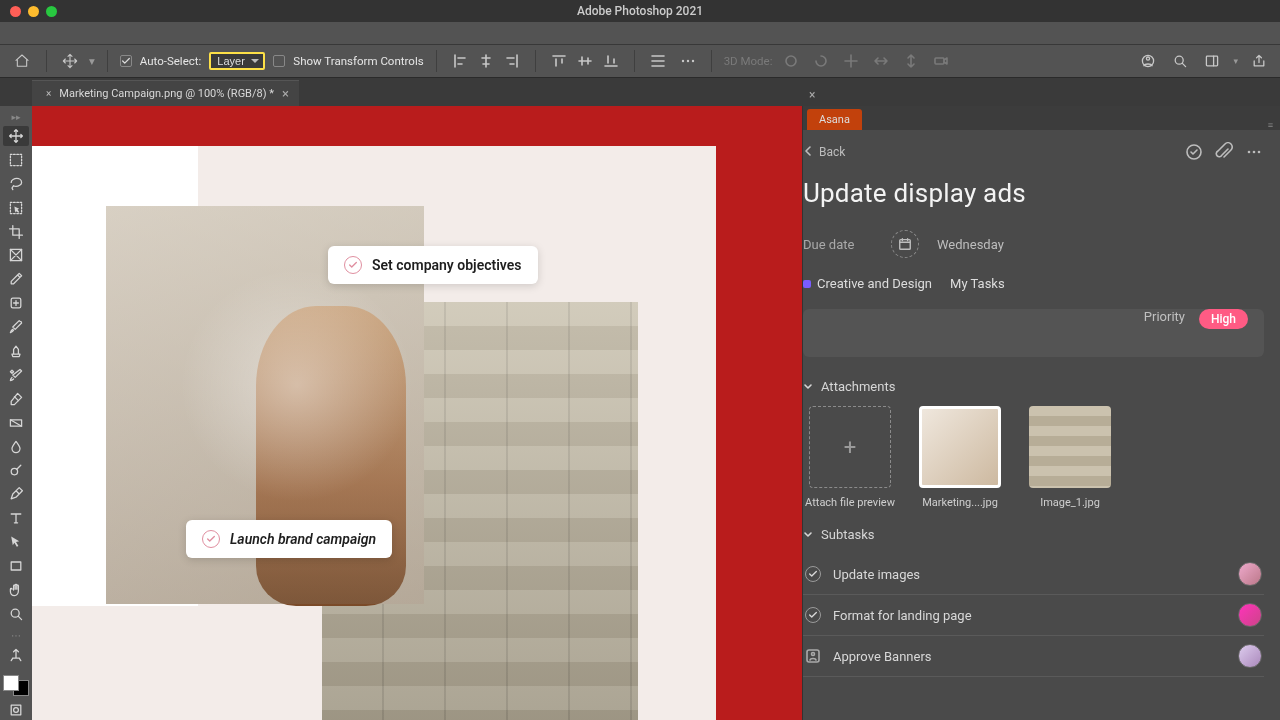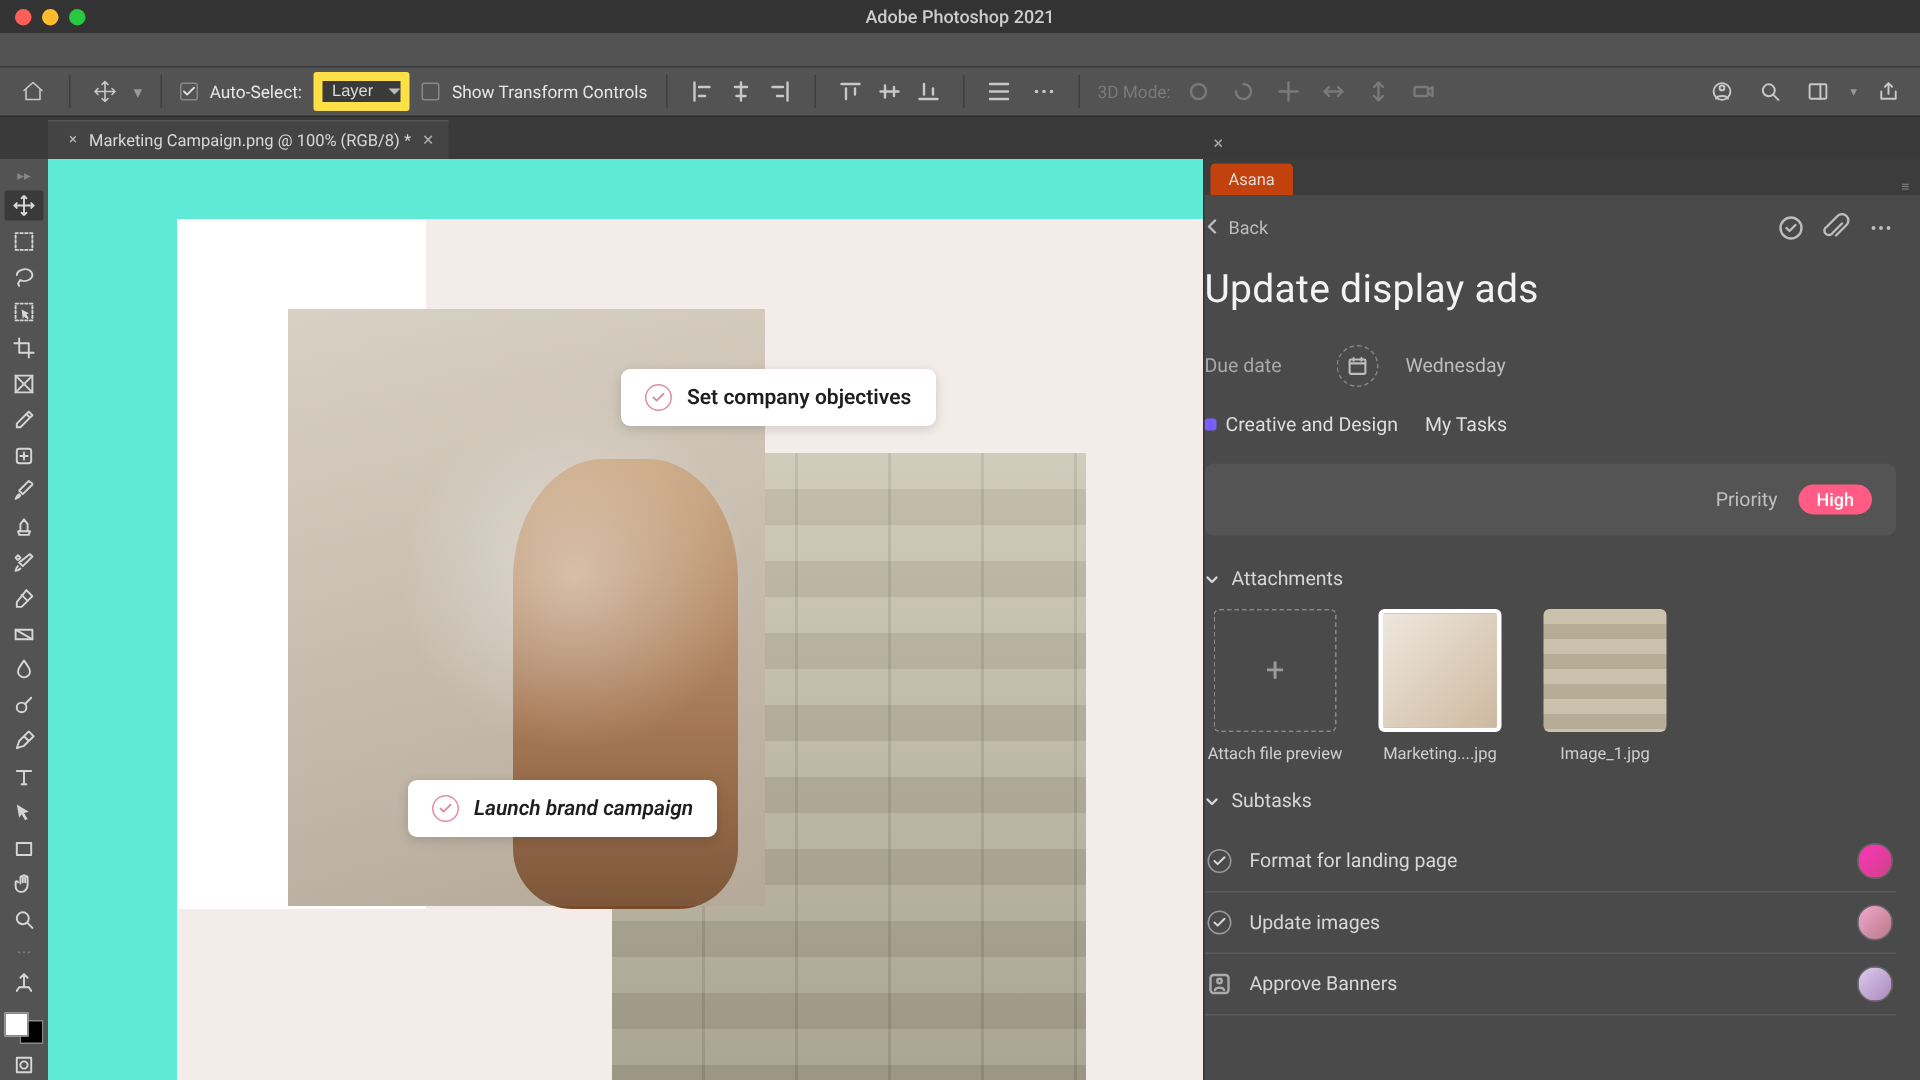--- a/index.html
+++ b/index.html
@@ -8,37 +8,37 @@
   .traffic { display:flex; gap:7px; padding-left:10px; }
   .dot { width:11px; height:11px; border-radius:50%; }
   .app-title { position:absolute; left:50%; transform:translateX(-50%); font-size:12px; color:#ccc; font-weight:500;}
   .menubar { height:22px; background:#535353; display:flex; align-items:center; padding:0 14px; gap:14px; font-size:12px; color:transparent; }
   .optionsbar { height:34px; background:#535353; border-top:1px solid #383838; border-bottom:1px solid #2a2a2a; display:flex; align-items:center; padding:0 10px; gap:8px; color:#e6e6e6; font-size:11.5px;}
   .optionsbar .sep { width:1px; height:22px; background:#3f3f3f; margin:0 4px;}
   .icon-btn { width:22px; height:22px; display:flex; align-items:center; justify-content:center; color:#c8c8c8; cursor:pointer; }
   .icon-btn svg { width:16px; height:16px; }
   .home { width:24px; height:24px; }
   .checkbox { width:12px; height:12px; border:1px solid #888; border-radius:2px; display:inline-block; vertical-align:middle; margin-right:4px; position:relative;}
-  .layer-select { background:#3a3a3a; border:6px solid #fde047; color:#ddd; padding:1px 18px 1px 6px; font-size:11px; border-radius:2px; appearance:none; position:relative;}
+  .layer-select { background:#3a3a3a; border:2px solid #fde047; color:#ddd; padding:1px 18px 1px 6px; font-size:11px; border-radius:2px; appearance:none; position:relative;}
   .layer-wrap{position:relative;}
   .layer-wrap::after{content:""; position:absolute; right:6px; top:50%; width:0;height:0;border-left:4px solid transparent;border-right:4px solid transparent;border-top:4px solid #bbb; transform:translateY(-50%);}
   .disabled { color:#7a7a7a !important; }
   .optionsbar .right { margin-left:auto; display:flex; gap:10px; align-items:center;}
   .doc-tab-bar { height:28px; background:#3a3a3a; display:flex; align-items:flex-end;}
   .doc-tab { background:#444; color:#d8d8d8; font-size:11px; padding:6px 10px 6px 14px; display:flex; align-items:center; gap:8px; border-top:1px solid #555; margin-left:32px;}
   .doc-tab .close{ color:#aaa; cursor:pointer; font-size:13px; line-height:1;}
   .main-row { display:flex; height: calc(720px - 22px - 22px - 34px - 28px); }
   .toolbar { width:32px; background:#535353; display:flex; flex-direction:column; align-items:center; padding-top:6px; gap:4px;}
   .tool { width:26px; height:24px; display:flex; align-items:center; justify-content:center; border-radius:2px; color:#d6d6d6; cursor:pointer;}
   .tool.active { background:#3a3a3a; }
   .tool svg{ width:16px; height:16px; }
   .swatches { margin-top:6px; position:relative; width:26px; height:26px;}
   .sw-bg{position:absolute; right:0; bottom:0; width:16px;height:16px;background:#000;border:1px solid #888;}
   .sw-fg{position:absolute; left:0; top:0; width:16px;height:16px;background:#fff;border:1px solid #888;}
-  .canvas-area { flex:1; background:#5eead4; display:flex; justify-content:flex-end; overflow:hidden; }
+  .canvas-area { flex:1; background:#b91c1c; display:flex; justify-content:flex-start; overflow:hidden; }
   .artboard { width:684px; background:#f3ece9; margin-top:40px; height:700px; position:relative;}
   .artboard .top-white{ position:absolute; left:0; top:0; width:166px; height:460px; background:#fff;}
   .photo { position:absolute; }
   .photo1{ left:74px; top:60px; width:318px; height:398px; background:linear-gradient(135deg,#e8e2d8,#d0c8ba); }
   .photo1::after{content:"";position:absolute;inset:0;background:
      radial-gradient(circle at 60% 45%, rgba(255,255,255,.4), transparent 40%),
      linear-gradient(180deg, rgba(200,190,175,.5), rgba(130,110,90,.35));}
   .person{ position:absolute; left:150px; top:100px; width:150px; height:300px; background:linear-gradient(180deg,#d9a06a 0%, #a9683a 60%, #7a4a28 100%); border-radius:60px 60px 40px 40px / 80px 80px 40px 40px; }
   .photo2{ left:290px; top:156px; width:316px; height:440px; background: repeating-linear-gradient(180deg,#c7bfab 0 24px,#b6ad98 24px 48px), repeating-linear-gradient(90deg, rgba(0,0,0,0) 0 60px, rgba(0,0,0,.1) 60px 62px); background-blend-mode:multiply;}
   .photo2::before{content:"";position:absolute;inset:0;background:linear-gradient(180deg, rgba(255,255,255,.2), rgba(0,0,0,.15));}
@@ -56,21 +56,21 @@
   .panel-top .spacer{flex:1;}
   .panel-icn{ width:20px; height:20px; display:flex; align-items:center; justify-content:center; color:#bdbdbd; margin-left:10px; cursor:pointer;}
   .task-title{ font-size:26px; font-weight:400; color:#f3f3f3; margin-bottom:22px; letter-spacing:.2px;}
   .row{ display:flex; align-items:center; gap:18px; margin-bottom:18px; color:#bdbdbd; font-size:13px;}
   .row .label{ width:70px; color:#a9a9a9;}
   .avatar{ width:28px; height:28px; border-radius:50%; background:linear-gradient(135deg,#caa,#876); border:1px solid #666;}
   .avatar.sm{ width:24px;height:24px;}
   .date-icn{ width:28px;height:28px;border:1px dashed #888;border-radius:50%; display:flex;align-items:center;justify-content:center;}
   .tags{ display:flex; gap:18px; align-items:center; margin:4px 0 18px 0; font-size:13px; color:#ddd;}
   .tag-dot{width:8px;height:8px;border-radius:2px; background:#7a5cff; display:inline-block; margin-right:6px;}
-  .priority-band{ background:#545454; border-radius:6px; height:48px; display:flex; align-items:center; justify-content:flex-end; padding:0 16px; gap:14px; margin-bottom:22px;}
+  .priority-band{ background:#545454; border-radius:6px; height:48px; display:flex; align-items:flex-start; justify-content:flex-end; padding:0 16px; gap:14px; margin-bottom:22px;}
   .priority-band .plabel{ color:#c0c0c0; font-size:13px;}
   .pill{ background:#ff5b84; color:#fff; padding:3px 12px; border-radius:12px; font-size:12px; font-weight:500;}
   .section-hd{ display:flex; align-items:center; gap:8px; color:#d6d6d6; font-size:13px; margin:6px 0 12px 0;}
   .section-hd .chev{ transform:rotate(0);}
   .attachments-row{ display:flex; gap:16px; margin-bottom:8px;}
   .attach-card{ width:94px; display:flex; flex-direction:column; align-items:center; gap:8px; font-size:11px; color:#cfcfcf;}
   .thumb{ width:82px; height:82px; border-radius:4px; background:#666;}
   .thumb.add{ border:1.5px dashed #8b8b8b; background:transparent; display:flex; align-items:center; justify-content:center; color:#9a9a9a; font-size:22px; cursor:pointer;}
   .thumb.img1{ background:linear-gradient(135deg,#efe7dd,#cdb9a0); border:3px solid #fff;}
   .thumb.img2{ background:repeating-linear-gradient(180deg,#cbc2ae 0 10px,#b7ad97 10px 20px);}
@@ -492,31 +492,31 @@
           </svg>
         <span>Subtasks</span>
       </div>
 
       <div class="subtask">
         <span class="chk">
             <svg width="10" height="10" viewBox="0 0 12 12">
               <path d="M2 6l2.5 2.5L10 3"></path>
             </svg>
           </span>
-        <span>Format for landing page</span>
-        <span class="avatar sm av" style="background:linear-gradient(135deg,#f3b,#c48);"></span>
+        <span>Update images</span>
+        <span class="avatar sm av" style="background:linear-gradient(135deg,#eac,#b78);"></span>
       </div>
       <div class="subtask">
         <span class="chk">
             <svg width="10" height="10" viewBox="0 0 12 12">
               <path d="M2 6l2.5 2.5L10 3"></path>
             </svg>
           </span>
-        <span>Update images</span>
-        <span class="avatar sm av" style="background:linear-gradient(135deg,#eac,#b78);"></span>
+        <span>Format for landing page</span>
+        <span class="avatar sm av" style="background:linear-gradient(135deg,#f3b,#c48);"></span>
       </div>
       <div class="subtask">
         <span class="approve-icn"><svg viewBox="0 0 16 16">
               <rect x="2" y="2" width="12" height="12" rx="2"></rect>
               <circle cx="8" cy="6" r="1.5"></circle>
               <path d="M5 12c.5-2 5.5-2 6 0"></path>
             </svg></span>
         <span>Approve Banners</span>
         <span class="avatar sm av" style="background:linear-gradient(135deg,#dce,#a8b);"></span>
       </div>

